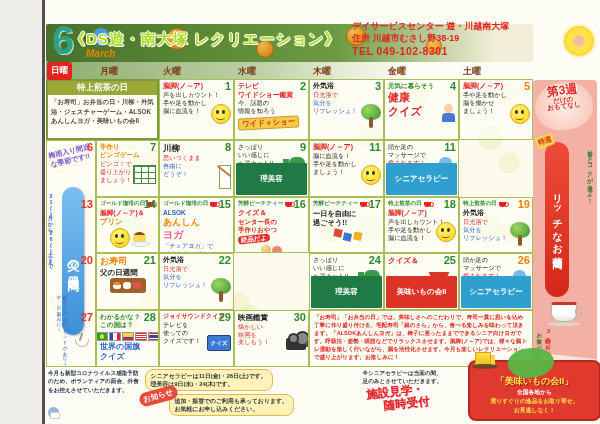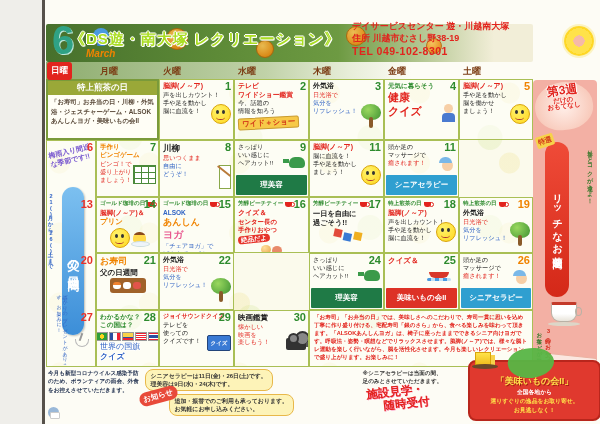--- a/index.html
+++ b/index.html
@@ -31,21 +31,21 @@
     #fbfaec;background-size:90px 70px,120px 90px,auto}
   .cell{position:relative;border:1px solid #a9bf55;background:rgba(255,255,252,.55);overflow:hidden;padding:2px 2px 1px 3px}
   .date{position:absolute;top:0;right:2px;font-size:11px;font-weight:bold;z-index:2}
   .ln{font-size:6.2px;line-height:1.28;color:#222;white-space:nowrap}
   .ln.yb{width:max-content;background:#f7c948;color:#d33a1a;border:1px solid #c99b2e;font-weight:bold;padding:0 3px;border-radius:2px;transform:rotate(-3deg);margin-top:2px}
   .ln.rb{width:max-content;background:#e6332a;color:#fff;border-radius:6px;padding:0 3px;transform:rotate(-6deg);margin-top:1px}
   .ln.ol{text-shadow:1px 0 #fff,-1px 0 #fff,0 1px #fff,0 -1px #fff}
   .drink{display:flex;align-items:center;gap:2px;font-size:5.6px;font-weight:bold;color:#2e8b2e;margin-bottom:1px;white-space:nowrap}
   .cup-s{width:7px;height:5px;background:#e2241d;border-radius:0 0 3px 3px;position:relative;flex:none}
   .cup-s::after{content:"";position:absolute;right:-3px;top:0;width:3px;height:3px;border:1px solid #e2241d;border-radius:50%}
-  .cbanner{position:absolute;left:1px;right:1px;bottom:1px;color:#fff;font-weight:bold;font-size:7.5px;text-align:center;padding:5px 0;border-radius:1px;z-index:2}
+  .cbanner{position:absolute;left:1px;right:1px;bottom:1px;color:#fff;font-weight:bold;font-size:7.5px;text-align:center;padding:11px 0;border-radius:1px;z-index:2}
   .icons{position:absolute;right:2px;top:24px;display:flex;flex-direction:column;gap:2px;align-items:center;z-index:1}
   .cell.hasb .icons{top:16px;right:3px}
   .cell.iflow .icons{position:static;flex-direction:row;justify-content:center;margin-top:1px}
   .cell.para{padding:3px 4px}
   .cell.para .ln{white-space:normal;font-size:5.6px;line-height:1.42;color:#e2241d;font-weight:bold}
 
   
   .promo{grid-column:1 / span 2;grid-row:1;border:2px solid #7a9a3a;background:#fffef6;padding:0}
   .promo .ph{background:#9aa838;color:#fff;font-size:8.5px;font-weight:bold;text-align:center;padding:1px 0}
   .promo .pb{font-size:6.4px;color:#5a4a3a;font-weight:bold;line-height:1.5;padding:2px 3px;white-space:normal}
@@ -421,21 +421,21 @@
       <div class="ln " style="color: rgb(46, 139, 46); font-size: 6.6px; font-weight: bold;">この国は？</div>
       <div class="icons">
         <div class="flags">
           <span class="fl" style="background: radial-gradient(circle, rgb(255, 214, 30) 0px, rgb(255, 214, 30) 2px, rgb(46, 158, 58) 2.5px);"></span>
           <span class="fl" style="background: linear-gradient(90deg, rgb(43, 79, 160) 33%, rgb(255, 255, 255) 33%, rgb(255, 255, 255) 66%, rgb(238, 34, 51) 66%);"></span>
           <span class="fl" style="background: linear-gradient(rgb(247, 210, 74) 50%, rgb(43, 79, 160) 50%, rgb(43, 79, 160) 75%, rgb(238, 34, 51) 75%);"></span>
           <span class="fl" style="background: repeating-linear-gradient(rgb(238, 34, 51) 0px, rgb(238, 34, 51) 1px, rgb(255, 255, 255) 1px, rgb(255, 255, 255) 2px);"></span>
           <span class="fl" style="background: linear-gradient(rgb(238, 34, 51) 0px, rgb(238, 34, 51) 15%, rgb(255, 255, 255) 15%, rgb(255, 255, 255) 35%, rgb(43, 79, 160) 35%, rgb(43, 79, 160) 65%, rgb(255, 255, 255) 65%, rgb(255, 255, 255) 85%, rgb(238, 34, 51) 85%);"></span>
         </div>
       </div>
-      <div class="ln ol" style="color: rgb(47, 98, 196); font-size: 8px; font-weight: normal;">世界の国旗</div>
+      <div class="ln ol" style="color: rgb(47, 98, 196); font-size: 8px; font-weight: bold;">世界の国旗</div>
       <div class="ln ol" style="color: rgb(47, 98, 196); font-size: 8px; font-weight: bold;">クイズ</div>
     </div>
     <div class="cell" style="grid-area: 5 / 3;">
       <span class="date" style="color: rgb(46, 139, 46);">29</span>
       <div class="ln " style="color: rgb(226, 36, 29); font-size: 6px; font-weight: bold;">ジョイサウンドクイズ</div>
       <div class="ln " style="color: rgb(34, 34, 34);">テレビを</div>
       <div class="ln " style="color: rgb(34, 34, 34);">使っての</div>
       <div class="ln " style="color: rgb(34, 34, 34);">クイズです！</div>
       <div class="icons">
         <div class="quiztv">クイズ</div>

